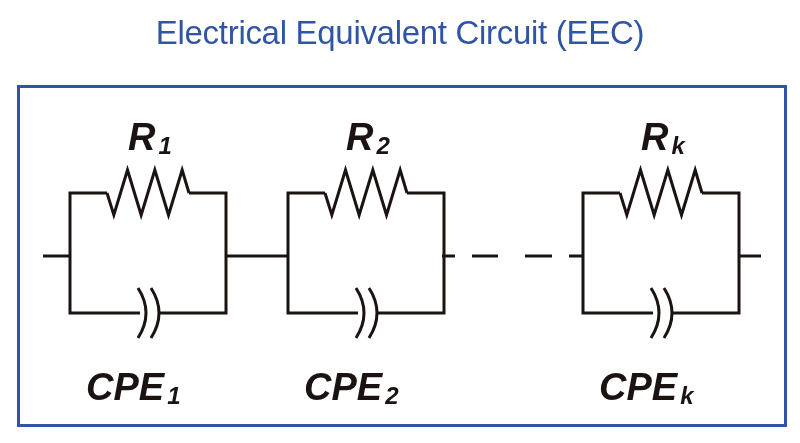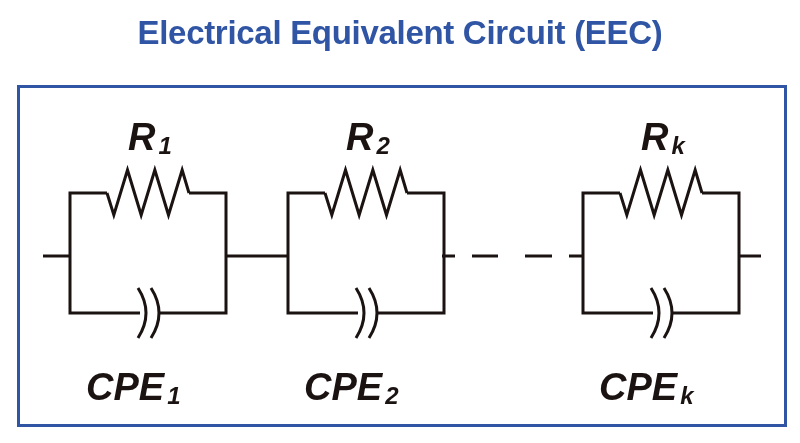--- a/index.html
+++ b/index.html
@@ -1,19 +1,19 @@
 <!DOCTYPE html>
 <html><head>
 <meta charset="utf-8">
 <style>
   html, body { margin: 0; padding: 0; background: #ffffff; }
   body { width: 800px; height: 443px; position: relative; overflow: hidden; }
   .title {
     position: absolute; left: 0; top: 14px; width: 800px; text-align: center;
-    font-family: "Liberation Sans", sans-serif; font-weight: bold; font-size: 33px;
+    font-family: "Liberation Sans", sans-serif; font-weight: normal; font-size: 33px;
     color: #2f55a4; letter-spacing: -0.3px;
   }
   .frame {
     position: absolute; left: 17px; top: 85px; width: 764px; height: 336px;
     border: 3px solid #2f55a4;
   }
   svg { position: absolute; left: 0; top: 0; }
   .lbl { font-family: "Liberation Sans", sans-serif; font-weight: bold; font-style: italic; fill: #1a1311; }
   .wire { stroke: #1a1311; stroke-width: 3; fill: none; stroke-linejoin: miter; }
 </style>

